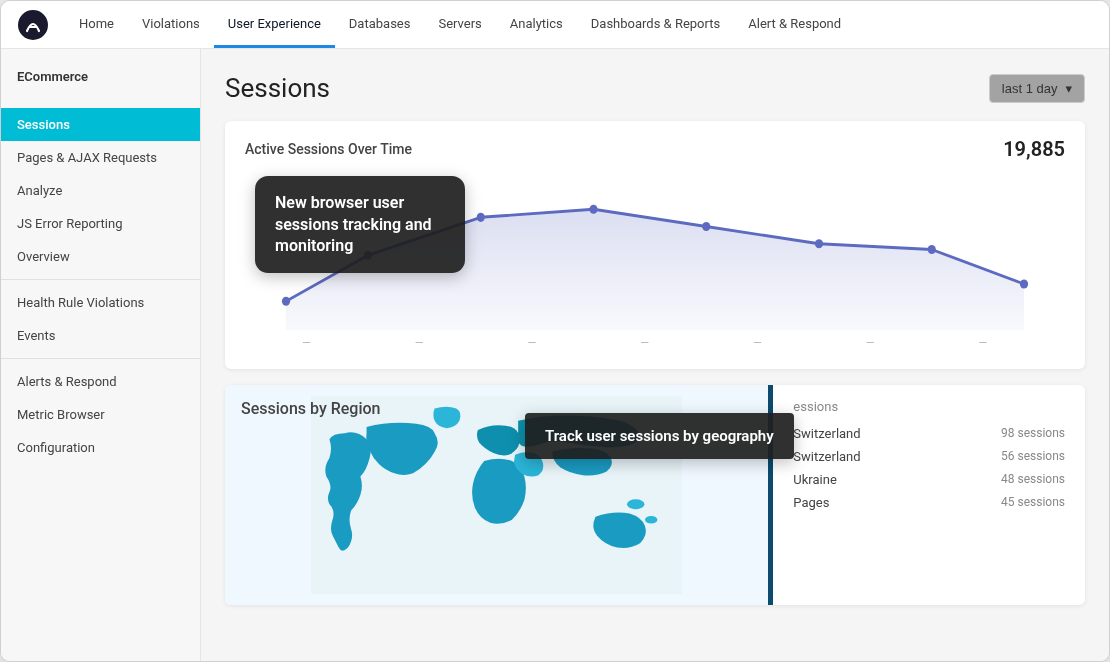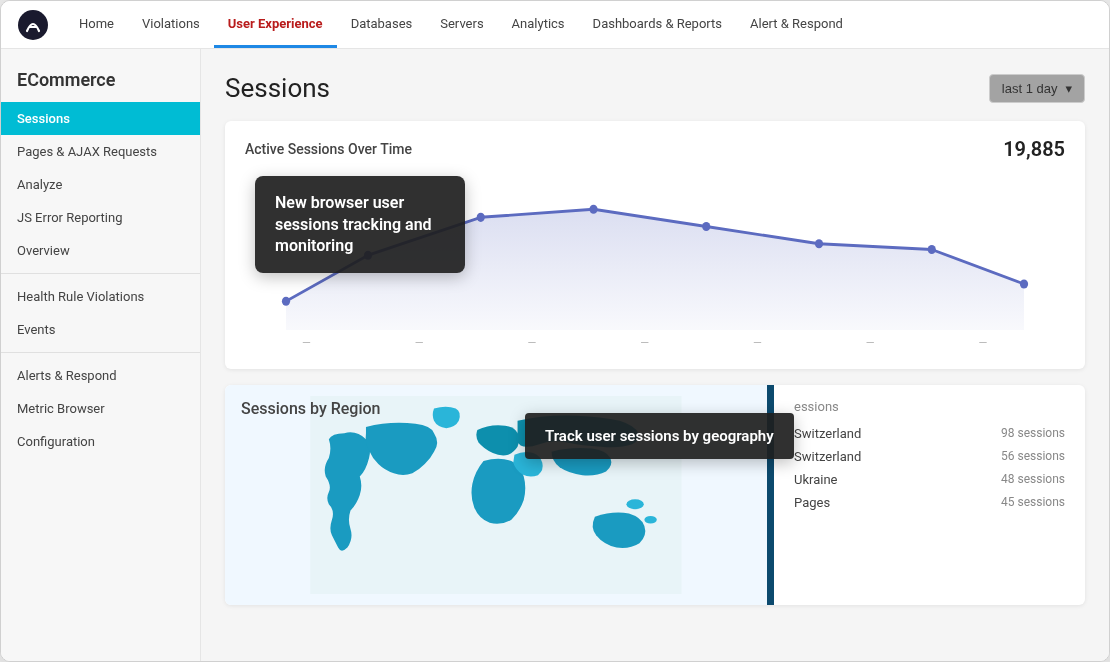--- a/index.html
+++ b/index.html
@@ -50,46 +50,46 @@
       height: 100%;
       display: flex;
       align-items: center;
       font-size: 13px;
       color: #444;
       cursor: pointer;
       border-bottom: 3px solid transparent;
       white-space: nowrap;
     }
     .nav-item.active {
-      color: #b91c1c;
+      color: #0f172a;
       border-bottom: 3px solid #1e88e5;
-      font-weight: 700;
+      font-weight: 400;
     }
     
     .main-layout {
       display: flex;
       flex: 1;
       overflow: hidden;
     }
     
     .sidebar {
       width: 200px;
       background: #f7f7f7;
       border-right: 1px solid #e5e5e5;
       display: flex;
       flex-direction: column;
       flex-shrink: 0;
       overflow-y: auto;
       padding-top: 8px;
     }
     .sidebar-section-label {
-      font-size: 18px;
+      font-size: 13px;
       font-weight: 600;
       color: #333;
-      padding: 12px 16px 12px 16px;
+      padding: 12px 16px 24px 16px;
     }
     .sidebar-item {
       padding: 9px 16px;
       font-size: 13px;
       color: #444;
       cursor: pointer;
       display: flex;
       align-items: center;
       gap: 6px;
     }
@@ -185,21 +185,21 @@
       font-size: 16px;
       font-weight: 500;
       color: #444;
       position: absolute;
       top: 14px;
       left: 16px;
     }
     .region-list-area {
       flex: 0.6;
       padding: 14px 20px;
-      border-left: 7px solid #0c4a6e;
+      border-left: 5px solid #0c4a6e;
     }
     .region-list-title {
       font-size: 13px;
       color: #888;
       margin-bottom: 8px;
     }
     .region-row {
       display: flex;
       justify-content: space-between;
       font-size: 13px;
@@ -208,21 +208,21 @@
     }
     .region-sessions {
       color: #888;
       font-size: 12px;
     }
     
     .tooltip-box {
       position: absolute;
       background: rgba(30,30,30,0.92);
       color: #fff;
-      border-radius: 8px;
+      border-radius: 13px;
       padding: 16px 20px;
       font-size: 15px;
       font-weight: 600;
       line-height: 1.4;
       z-index: 10;
       max-width: 220px;
       box-shadow: 0 4px 16px rgba(0,0,0,0.25);
     }
     .tooltip-geo {
       position: absolute;

